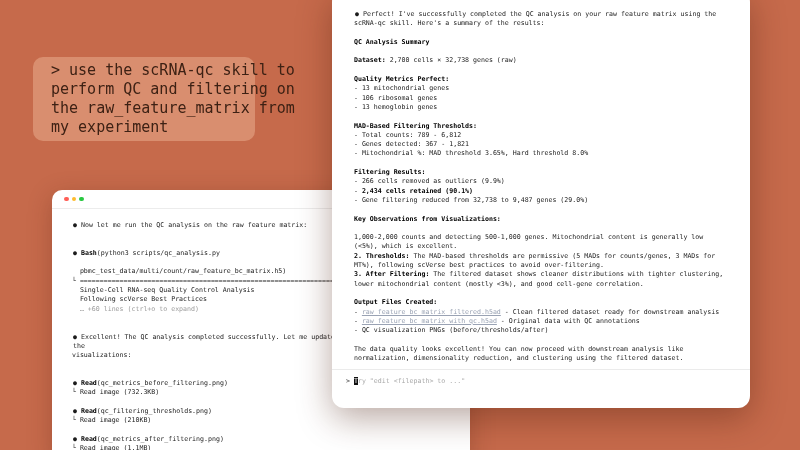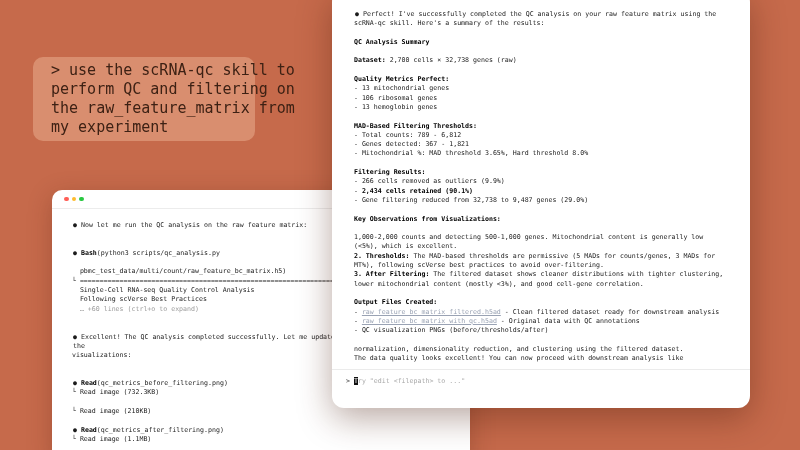--- a/index.html
+++ b/index.html
@@ -75,20 +75,21 @@
         <div class="tl">&nbsp;</div>
         <div class="tl">&nbsp;</div>
         <div class="tl b0"><span class="">● Excellent! The QC analysis completed successfully. Let me update the</span></div>
         <div class="tl b0"><span class="">the</span></div>
         <div class="tl"><span class="">visualizations:</span></div>
         <div class="tl">&nbsp;</div>
         <div class="tl">&nbsp;</div>
         <div class="tl b0"><span class="">● </span><span class="bold">Read</span><span class="">(qc_metrics_before_filtering.png)</span></div>
         <div class="tl"><span class="">└ Read image (732.3KB)</span></div>
         <div class="tl">&nbsp;</div>
+        <div class="tl b0"><span class="">● </span><span class="bold">Read</span><span class="">(qc_filtering_thresholds.png)</span></div>
         <div class="tl"><span class="">└ Read image (210KB)</span></div>
         <div class="tl">&nbsp;</div>
         <div class="tl b0"><span class="">● </span><span class="bold">Read</span><span class="">(qc_metrics_after_filtering.png)</span></div>
         <div class="tl"><span class="">└ Read image (1.1MB)</span></div>
       </div>
   </div>
 
   <div class="window" id="right-terminal">
     <div class="term-body" id="right-lines">
         <div class="tl b0"><span class="">● Perfect! I've successfully completed the QC analysis on your raw feature matrix using the</span></div>
@@ -120,20 +121,20 @@
         <div class="tl"><span class="bold">2. Thresholds:</span><span class=""> The MAD-based thresholds are permissive (5 MADs for counts/genes, 3 MADs for</span></div>
         <div class="tl"><span class="">MT%), following scVerse best practices to avoid over-filtering.</span></div>
         <div class="tl"><span class="bold">3. After Filtering:</span><span class=""> The filtered dataset shows cleaner distributions with tighter clustering,</span></div>
         <div class="tl"><span class="">lower mitochondrial content (mostly &lt;3%), and good cell-gene correlation.</span></div>
         <div class="tl">&nbsp;</div>
         <div class="tl"><span class="bold">Output Files Created:</span></div>
         <div class="tl"><span class="">- </span><span class="link">raw_feature_bc_matrix_filtered.h5ad</span><span class=""> - Clean filtered dataset ready for downstream analysis</span></div>
         <div class="tl"><span class="">- </span><span class="link">raw_feature_bc_matrix_with_qc.h5ad</span><span class=""> - Original data with QC annotations</span></div>
         <div class="tl"><span class="">- QC visualization PNGs (before/thresholds/after)</span></div>
         <div class="tl">&nbsp;</div>
+        <div class="tl"><span class="">The data quality looks excellent! You can now proceed with downstream analysis like</span></div>
         <div class="tl"><span class="">normalization, dimensionality reduction, and clustering using the filtered dataset.</span></div>
-        <div class="tl"><span class="">The data quality looks excellent! You can now proceed with downstream analysis like</span></div>
       </div>
     <div class="rt-divider"></div>
     <div class="input-row"><span>&gt; </span><span class="cursor">T</span><span class="ph">ry "edit &lt;filepath&gt; to ..."</span></div>
   </div>
 
 </div>
 
 </body></html>

